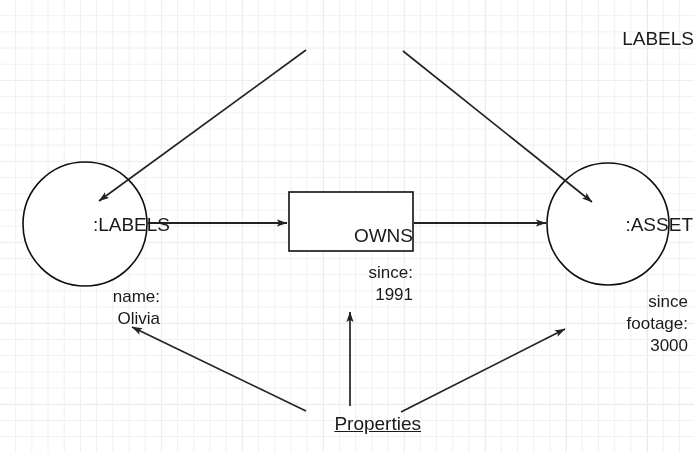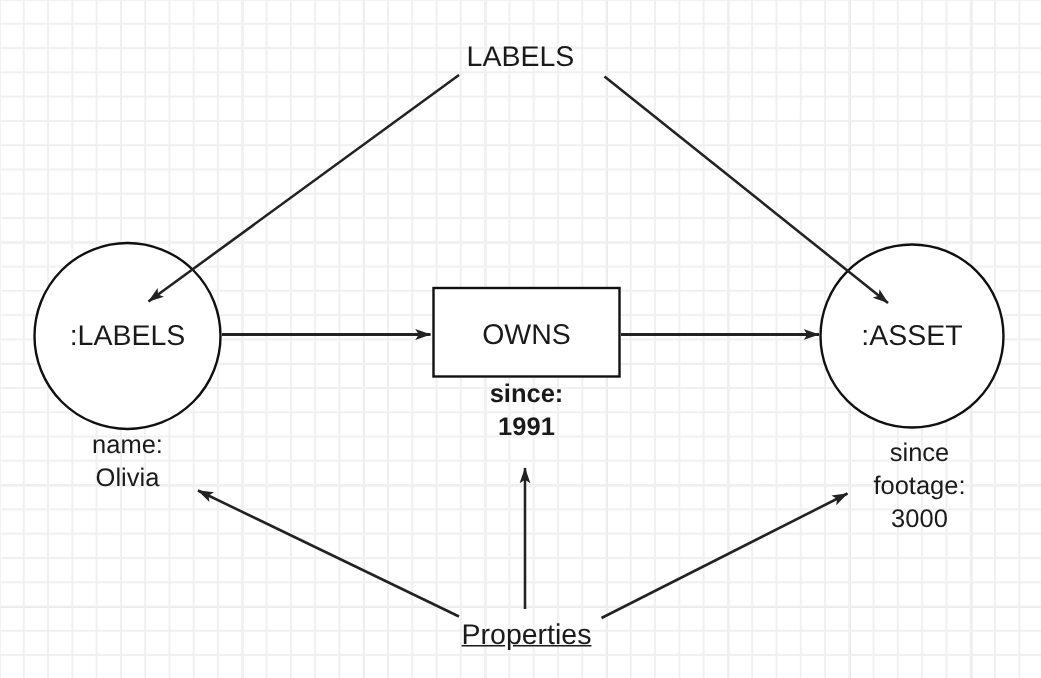--- a/index.html
+++ b/index.html
@@ -45,21 +45,21 @@
   }
   .edge-thin {
     stroke: #222222;
     stroke-width: 1.7;
     fill: none;
   }
   .txt {
     position: absolute;
     color: #1a1a1a;
     font-family: "Liberation Sans", sans-serif;
-    text-align: center;
+    text-align: right;
     white-space: pre;
     line-height: 1.28;
     user-select: none;
   }
   .t-node { font-size: 19px; }
   .t-rel  { font-size: 19px; }
   .t-head { font-size: 19px; }
   .t-prop { font-size: 17px; }
 </style>
 </head>
@@ -92,28 +92,28 @@
 
     <line class="edge-thin" x1="401" y1="412" x2="565" y2="329" marker-end="url(#arrowhead)"></line>
   </svg>
 
   <div class="txt t-head" style="left:0px; top:27px; width:694px;">LABELS</div>
 
   <div class="txt t-node" style="left:0px; top:213px; width:170px;">:LABELS</div>
 
   <div class="txt t-node" style="left:523px; top:213px; width:170px;">:ASSET</div>
 
-  <div class="txt t-rel" style="left:289px; top:212px; width:124px;">OWNS</div>
+  <div class="txt t-rel" style="left:289px; top:224px; width:124px;">OWNS</div>
 
   <div style="position:absolute; left:10px; top:286px; width:150px;">
     <div class="txt t-prop" style="position:static; width:150px;">name:</div>
     <div class="txt t-prop" style="position:static; width:150px;">Olivia</div>
   </div>
 
-  <div style="position:absolute; left:289px; top:252px; width:124px;font-weight:bold;">
+  <div style="position:absolute; left:289px; top:262px; width:124px;">
     <div class="txt t-prop" style="position:static; width:124px;">since:</div>
     <div class="txt t-prop" style="position:static; width:124px;">1991</div>
   </div>
 
   <div style="position:absolute; left:538px; top:291px; width:150px;">
     <div class="txt t-prop" style="position:static; width:150px;">since</div>
     <div class="txt t-prop" style="position:static; width:150px;">footage:</div>
     <div class="txt t-prop" style="position:static; width:150px;">3000</div>
   </div>
 

